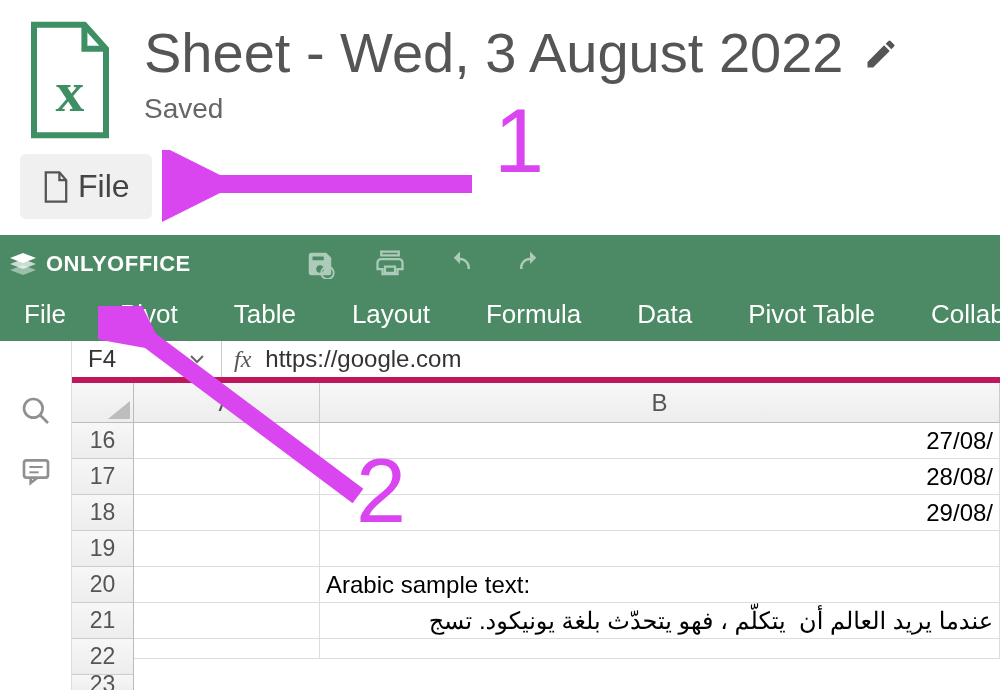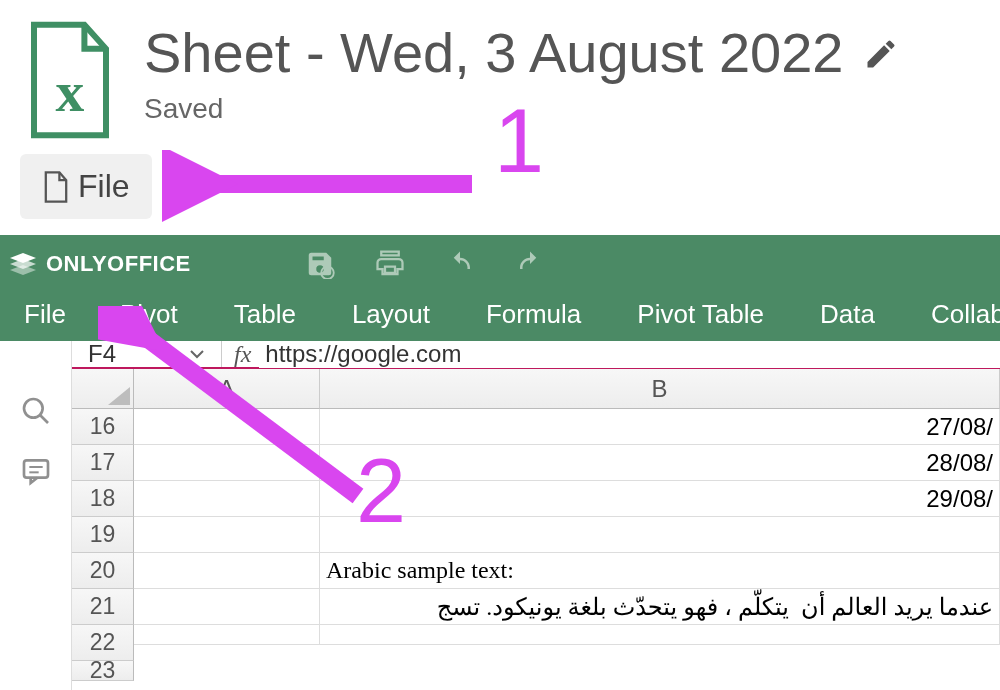--- a/index.html
+++ b/index.html
@@ -25,40 +25,40 @@
     
     .tabs-row { display: flex; align-items: center; gap: 0; padding: 0 0 0 18px; height: 54px; }
     .tab { color: #fff; font-size: 26px; font-weight: 400; padding: 0 28px; cursor: pointer; white-space: nowrap; }
     .tab:first-child { padding-left: 6px; padding-right: 26px; }
     
     .editor-body { display: flex; height: 354px; }
     .left-sidebar { width: 72px; background: #fff; border-right: 1px solid #ddd; display: flex; flex-direction: column; align-items: center; gap: 28px; padding-top: 54px; }
     .sidebar-icon { width: 32px; height: 32px; opacity: 0.65; }
     
     .sheet-area { flex: 1; display: flex; flex-direction: column; }
-    .formula-row { display: flex; align-items: center; height: 28px; border-bottom: 2px solid #be185d; background: #fff; }
+    .formula-row { display: flex; align-items: center; height: 42px; border-bottom: 6px solid #be185d; background: #fff; }
     .cell-ref-box { width: 150px; padding: 0 16px; font-size: 24px; color: #333; display: flex; align-items: center; justify-content: space-between; border-right: 1px solid #ccc; height: 100%; font-family: Arial, sans-serif;}
     .cell-ref-chev { width: 16px; height: 10px; }
     .fx-label { padding: 0 8px 0 12px; font-size: 24px; font-style: italic; color: #555; font-family: "Times New Roman", serif; text-align: right; }
     .formula-input { flex: 1; border: none; outline: none; font-size: 24px; color: #333; padding: 0 6px; font-family: Arial, sans-serif; }
     
     .grid-wrap { flex: 1; display: flex; }
     .grid-headers-corner { width: 62px; height: 40px; background: linear-gradient(to bottom, #f7f7f7, #ededed); border-right: 1px solid #bbb; border-bottom: 1px solid #bbb; position: relative; }
     .grid-headers-corner::after { content:''; position:absolute; right:3px; bottom:3px; width:0; height:0; border-style:solid; border-width:0 0 18px 22px; border-color: transparent transparent #bdbdbd transparent; }
     .col-headers { display: flex; }
     .col-header { height: 40px; background: linear-gradient(to bottom, #f7f7f7, #ededed); border-right: 1px solid #ccc; border-bottom: 1px solid #bbb; display: flex; align-items: center; justify-content: center; font-size: 24px; color: #555; }
     .col-A { width: 186px; }
     .col-B { width: 680px; }
     
     .rows-area { display: flex; }
     .row-headers { width: 62px; }
     .row-header { height: 36px; background: linear-gradient(to bottom, #f7f7f7, #ededed); border-right: 1px solid #bbb; border-bottom: 1px solid #ccc; display: flex; align-items: center; justify-content: center; font-size: 23px; color: #555; }
     .cells { flex: 1; }
     .cell-row { display: flex; height: 36px; }
-    .cell { border-right: 1px solid #ddd; border-bottom: 1px solid #ddd; font-size: 24px; color: #000; display: flex; align-items: center; padding: 0 6px; overflow: hidden; white-space: nowrap; font-family: Liberation Serif, serif;}
+    .cell { border-right: 1px solid #ddd; border-bottom: 1px solid #ddd; font-size: 24px; color: #000; display: flex; align-items: center; padding: 0 6px; overflow: hidden; white-space: nowrap; font-family: Liberation Sans, sans-serif;}
     .cell-A { width: 186px; }
     .cell-B { width: 680px; }
     .cell-B.right { justify-content: flex-end; font-family: Arial, sans-serif; }
     .arabic { direction: rtl; text-align: right; font-size: 24px; }
     
     
     .arrow-1 { position: absolute; left: 162px; top: 150px; pointer-events: none; }
     .label-1 { position: absolute; left: 494px; top: 90px; font-size: 90px; font-weight: 500; color: #d946ef; font-family: Arial, sans-serif; pointer-events: none; }
     .arrow-2 { position: absolute; left: 98px; top: 306px; pointer-events: none; }
     .label-2 { position: absolute; left: 356px; top: 440px; font-size: 90px; font-weight: 500; color: #d946ef; font-family: Arial, sans-serif; pointer-events: none; }
@@ -121,22 +121,22 @@
     <svg class="tool-icon" viewBox="0 0 24 24">
         <path d="M12 5V2l5 5-5 5V9c-3.31 0-6 2.69-6 6 0 .34.03.67.08 1H4.06C4.02 15.67 4 15.34 4 15c0-4.42 3.58-8 8-8z" fill="#cfe0d4"></path>
       </svg>
   </div>
   <div class="tabs-row">
     <div class="tab">File</div>
     <div class="tab">Pivot</div>
     <div class="tab">Table</div>
     <div class="tab">Layout</div>
     <div class="tab">Formula</div>
+    <div class="tab">Data</div>
     <div class="tab">Pivot Table</div>
-    <div class="tab">Data</div>
     <div class="tab">Collaboration</div>
   </div>
 </div>
 
 <div class="editor-body">
   <div class="left-sidebar">
     <svg class="sidebar-icon" viewBox="0 0 24 24">
         <circle cx="10" cy="10" r="7" fill="none" stroke="#555" stroke-width="2"></circle>
         <line x1="15" y1="15" x2="21" y2="21" stroke="#555" stroke-width="2"></line>
       </svg>

